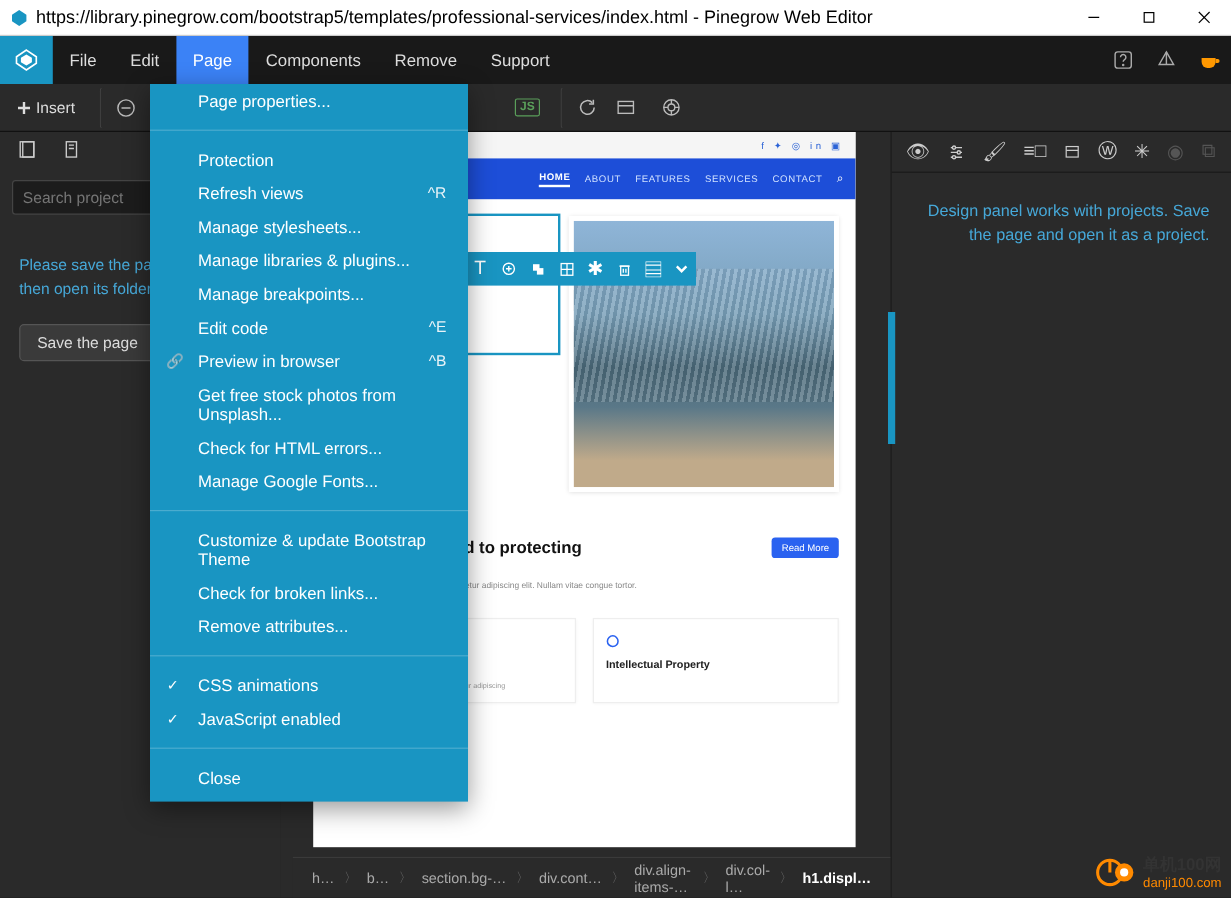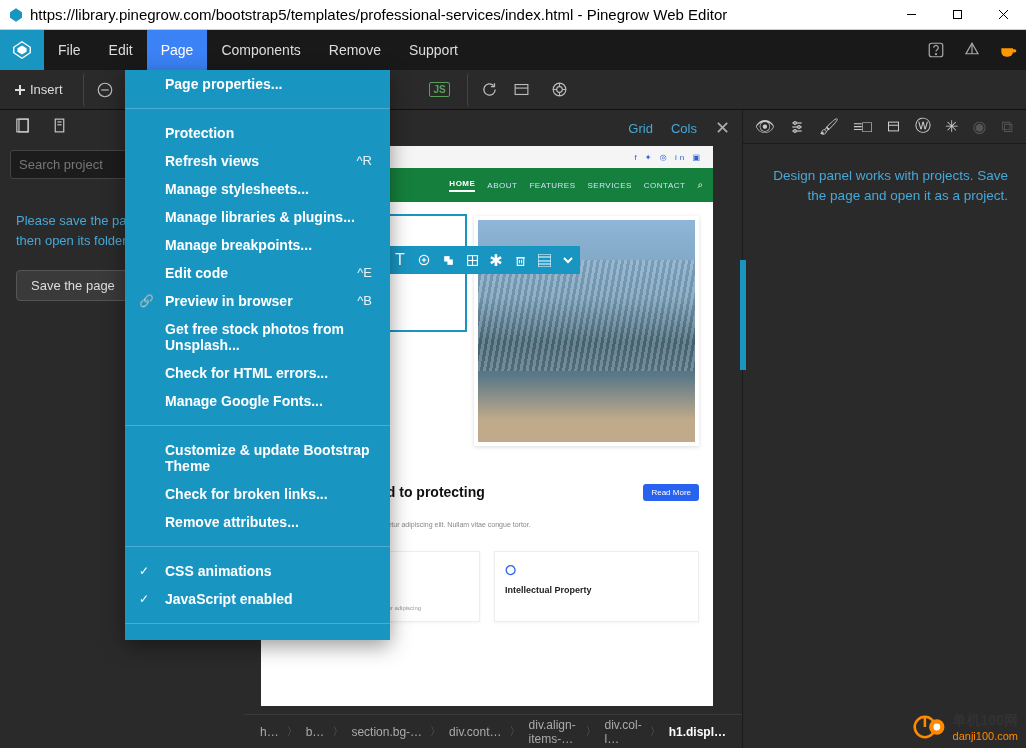--- a/index.html
+++ b/index.html
@@ -41,21 +41,21 @@
 .center { flex:1; background:#2a2a2a; position:relative; display:flex; flex-direction:column; }
 .canvashdr { height:36px; display:flex; align-items:center; padding-right:12px; }
 .canvashdr .fill { flex:1; }
 .canvashdr .tab { color:#46a8d8; font-size:13px; margin-right:18px; cursor:pointer; }
 .canvashdr .close { color:#aaa; font-size:18px; cursor:pointer; }
 .canvaswrap { flex:1; overflow:hidden; position:relative; padding:0 12px 42px 10px; }
 .canvas { width:452px; height:100%; background:#fff; margin:0 auto; position:relative; overflow:hidden; }
 .preview-top { height:22px; background:#f5f5f5; display:flex; align-items:center; font-size:9px; color:#2a62d6; padding:0 10px; }
 .preview-top .fill { flex:1; }
 .preview-top .soc { color:#2a62d6; letter-spacing:3px; font-size:8px; }
-.preview-nav { height:34px; background:#15803d; display:flex; align-items:center; justify-content:flex-end; padding:0 10px; gap:12px; }
+.preview-nav { height:34px; background:#1d4ed8; display:flex; align-items:center; justify-content:flex-end; padding:0 10px; gap:12px; }
 .preview-nav a { color:#cfe0ff; font-size:8px; text-transform:uppercase; letter-spacing:.5px; }
 .preview-nav a.on { color:#fff; border-bottom:2px solid #fff; padding-bottom:2px; font-weight:bold; }
 .preview-hero { display:flex; padding:14px 14px 26px; gap:12px; }
 .preview-hero .copy { width:44%; }
 .preview-hero h1 { font-size:20px; font-weight:700; color:#111; line-height:1.15; }
 .preview-hero .sub { font-size:7px; color:#666; margin-top:6px; }
 .preview-hero .hero-img { flex:1; background:linear-gradient(180deg,#8fb5d8 0%,#789fb8 35%,#4a6878 55%,#5a7888 70%,#c0aa8a 90%); height:230px; border:4px solid #fff; box-shadow:0 1px 4px rgba(0,0,0,.15); position:relative; }
 .preview-hero .hero-img::before { content:''; position:absolute; left:0; right:0; top:18%; bottom:32%; background:repeating-linear-gradient(100deg,rgba(255,255,255,.18) 0 3px,rgba(0,0,0,.08) 3px 6px); }
 .preview-sec { padding:12px 14px; }
 .preview-sec h2 { font-size:14px; font-weight:700; color:#111; }
@@ -78,21 +78,21 @@
 
 .right { width:284px; background:#2a2a2a; border-left:1px solid #1a1a1a; }
 .right .rtabs { height:34px; display:flex; align-items:center; gap:14px; padding:0 12px; border-bottom:1px solid #1a1a1a; }
 .right .rtabs .rtab { color:#ccc; width:20px; height:20px; display:flex; align-items:center; justify-content:center; }
 .right .rtabs .rtab.dim { color:#555; }
 .right .rmsg { padding:22px 18px; font-size:13.5px; color:#46a8d8; line-height:1.5; text-align:right; }
 
 
 .dropdown { position:absolute; left:125px; top:70px; width:265px; background:#1995c2; color:#fff; font-size:14px; z-index:100; box-shadow:0 6px 20px rgba(0,0,0,.4); padding-bottom:6px; }
 .dropdown .ditem { padding:6px 18px 6px 40px; position:relative; cursor:pointer; display:flex; }
-.dropdown .ditem .dlbl { flex:1;font-weight:bold; }
+.dropdown .ditem .dlbl { flex:1; }
 .dropdown .ditem .short { color:#e8f3f8; font-size:13px; }
 .dropdown .dsep { height:1px; background:rgba(255,255,255,.22); margin:10px 0; }
 .dropdown .ditem .pre { position:absolute; left:14px; top:7px; font-size:12px; }
 
 
 .watermark { position:absolute; right:8px; bottom:4px; font-size:11px; color:#ff8a00; text-align:left; display:flex; align-items:center; gap:6px; pointer-events:none; }
 .watermark .wlogo { width:34px; height:34px; }
 .handle { position:absolute; right:280px; top:260px; width:6px; height:110px; background:#1995c2; }
 </style>
 </head>
@@ -218,26 +218,20 @@
             <line x1="9" y1="7" x2="15" y2="7"></line>
             <line x1="9" y1="11" x2="15" y2="11"></line>
           </svg></span>
     </div>
     <div class="search"><input placeholder="Search project" style=""></div>
     <div class="msg">Please save the page first and then open its folder as a project.</div>
     <div class="savebtn">Save the page</div>
   </div>
 
   <div class="center">
-    <div class="canvashdr">
-      <div class="fill"></div>
-      <div class="tab">Grid</div>
-      <div class="tab">Cols</div>
-      <div class="close">✕</div>
-    </div>
     <div class="canvaswrap">
       <div class="canvas">
         <div class="preview-top">
           <span>ny.com</span>
           <span class="fill"></span>
           <span class="soc">f ✦ ◎ in ▣</span>
         </div>
         <div class="preview-nav">
           <a class="on">HOME</a>
           <a>ABOUT</a>
@@ -426,20 +420,23 @@
     <div class="dsep"></div>
     <div class="ditem">
       <span class="pre">✓</span>
       <span class="dlbl">CSS animations</span>
     </div>
     <div class="ditem">
       <span class="pre">✓</span>
       <span class="dlbl">JavaScript enabled</span>
     </div>
     <div class="dsep"></div>
+    <div class="ditem">
+      <span class="dlbl">Close</span>
+    </div>
   </div>
 
 <div class="watermark">
   <svg class="wlogo" viewBox="0 0 40 40">
       <circle cx="14" cy="20" r="12" fill="none" stroke="#ff8a00" stroke-width="3"></circle>
       <circle cx="28" cy="20" r="9" fill="#ff8a00"></circle>
       <circle cx="28" cy="20" r="4" fill="#fff"></circle>
       <line x1="14" y1="8" x2="14" y2="20" stroke="#ff8a00" stroke-width="3"></line>
     </svg>
   <div>

